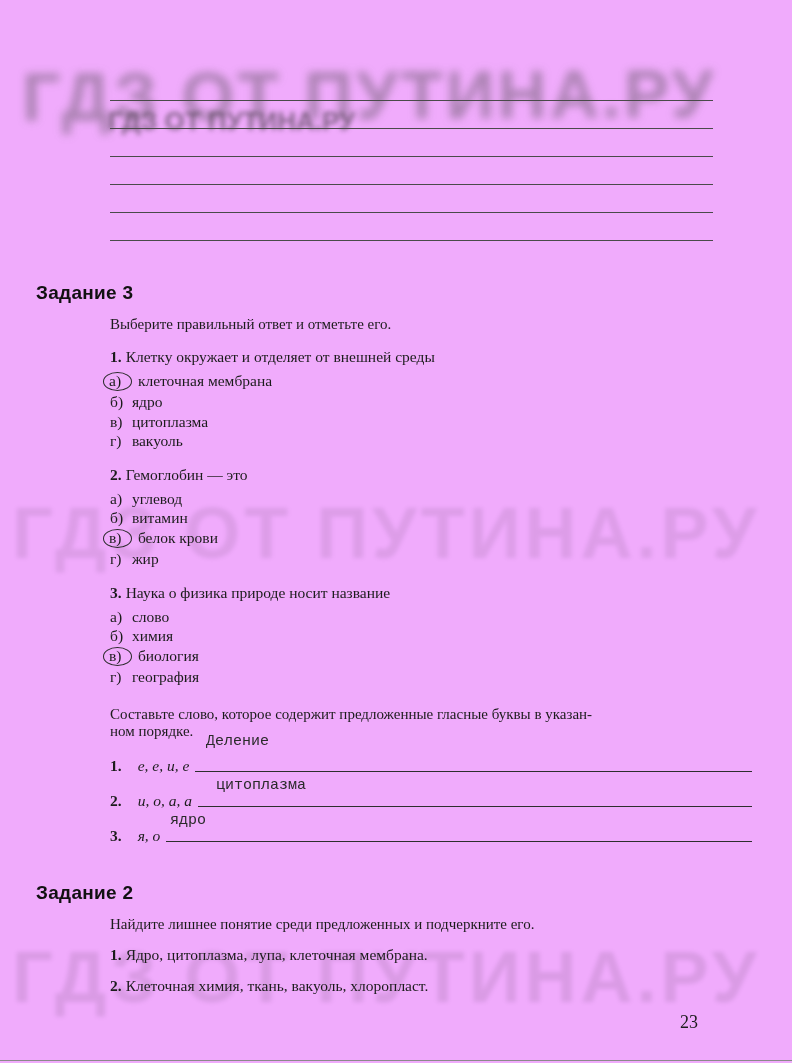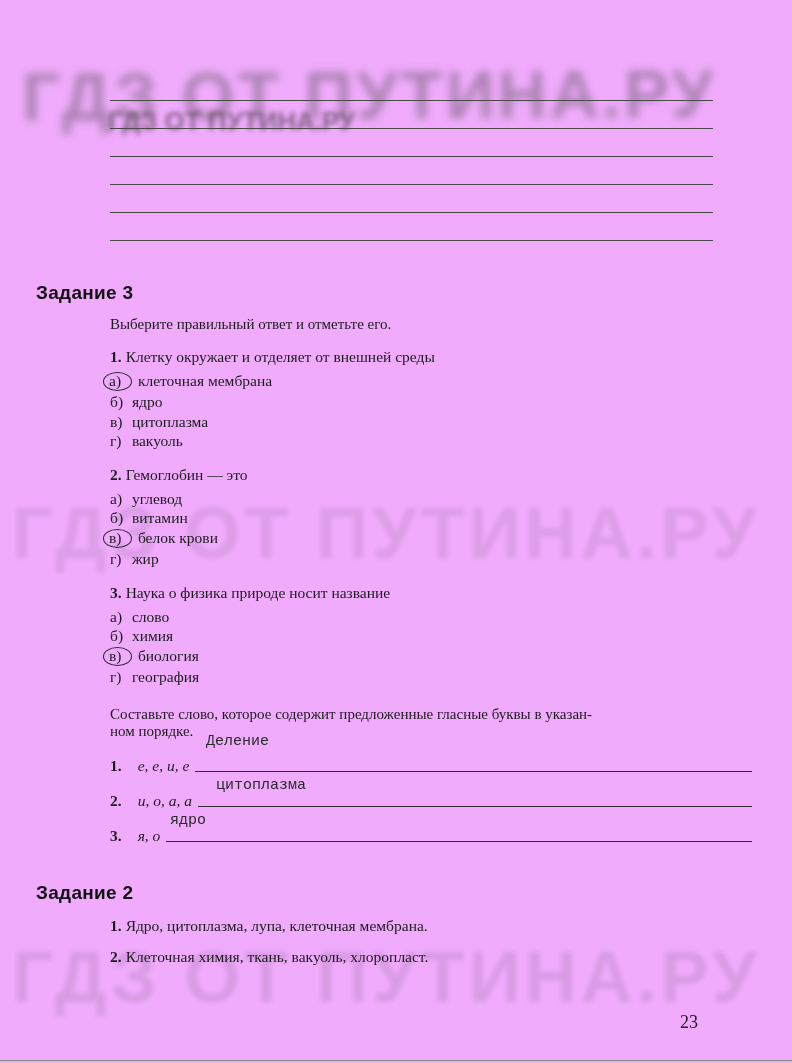--- a/index.html
+++ b/index.html
@@ -146,20 +146,21 @@
         <span class="qnum">3.</span>
         <span class="vowels">я, о</span>
         <span class="blank"></span>
         <span class="answer a3">ядро</span>
       </div>
     </div>
   </div>
 
   <div class="section" id="task5">
     <div class="h2">Задание 2</div>
+    <div class="intro" style="margin-bottom:6px;">Найдите лишнее понятие среди предложенных и подчеркните его.</div>
     <div class="t5-item">
       <span class="qnum">1.</span><span>Ядро, цитоплазма, </span><span class="ul">лупа</span><span>, клеточная мембрана.</span>
     </div>
     <div class="t5-item">
       <span class="qnum">2.</span><span>Клеточная химия, </span><span class="ul">ткань</span><span>, вакуоль, хлоропласт.</span>
     </div>
   </div>
 
   <div class="page-number">23</div>
 </div>

